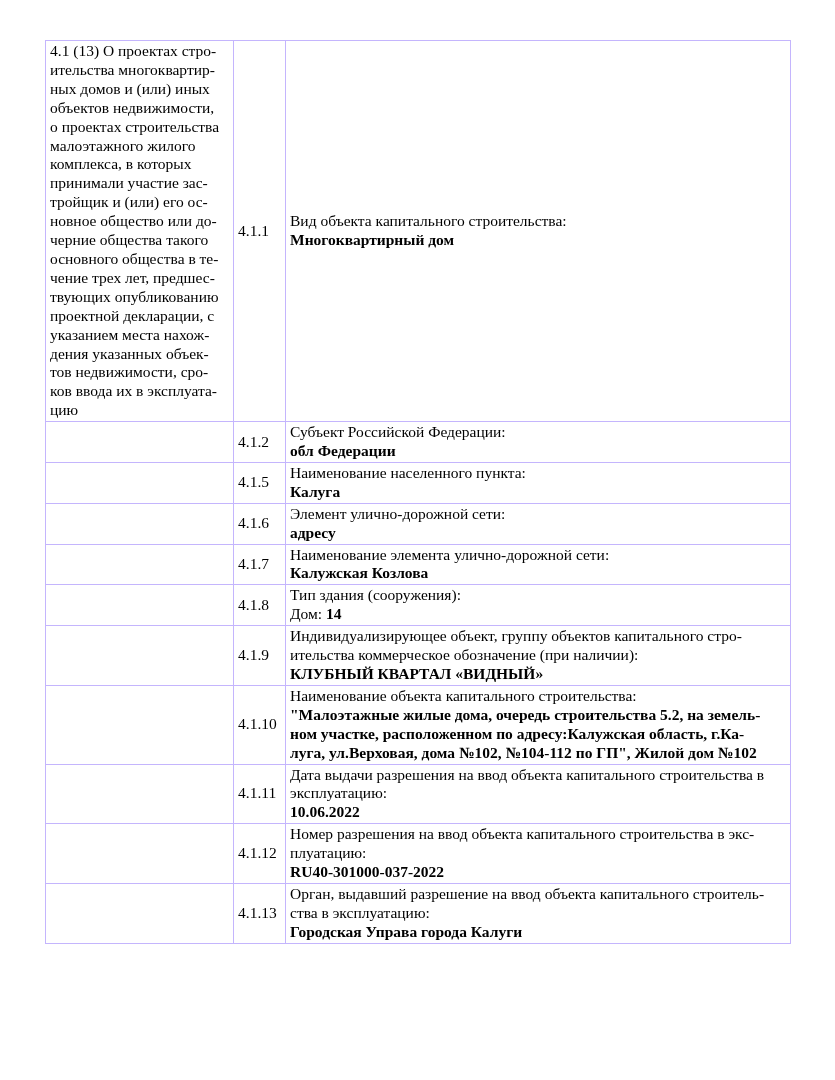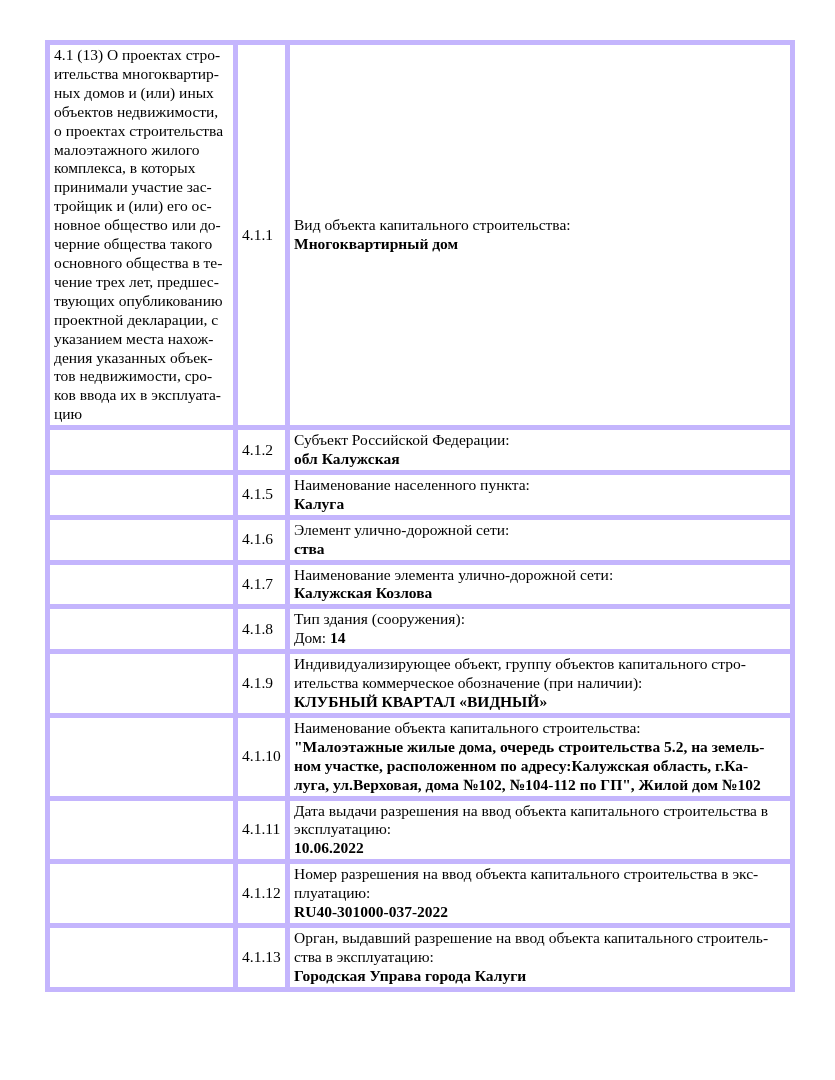--- a/index.html
+++ b/index.html
@@ -16,21 +16,21 @@
   }
   table.decl {
     position: absolute;
     left: 45px;
     top: 40px;
     border-collapse: collapse;
     table-layout: fixed;
     width: 745px;
   }
   table.decl td {
-    border: 5px solid #c4b5fd;
+    border: 1px solid #c4b5fd;
     font-size: 15.5px;
     line-height: 1.22;
     padding: 1px 4px;
     vertical-align: middle;
     overflow: hidden;
   }
   td.note-cell {
     vertical-align: top;
     white-space: pre-line;
     line-height: 1.19;
@@ -94,37 +94,37 @@
       <td class="content-cell">
         <div class="field-label">Вид объекта капитального строительства:</div>
         <div class="value-line"><span class="value-prefix"></span><span class="field-value">Многоквартирный дом</span></div>
       </td>
     </tr>
     <tr>
       <td class="note-cell"></td>
       <td class="num-cell">4.1.2</td>
       <td class="content-cell">
         <div class="field-label">Субъект Российской Федерации:</div>
-        <div class="value-line"><span class="value-prefix"></span><span class="field-value">обл Калужская</span></div>
+        <div class="value-line"><span class="value-prefix"></span><span class="field-value">обл Федерации</span></div>
       </td>
     </tr>
     <tr>
       <td class="note-cell"></td>
       <td class="num-cell">4.1.5</td>
       <td class="content-cell">
         <div class="field-label">Наименование населенного пункта:</div>
         <div class="value-line"><span class="value-prefix"></span><span class="field-value">Калуга</span></div>
       </td>
     </tr>
     <tr>
       <td class="note-cell"></td>
       <td class="num-cell">4.1.6</td>
       <td class="content-cell">
         <div class="field-label">Элемент улично-дорожной сети:</div>
-        <div class="value-line"><span class="value-prefix"></span><span class="field-value">ства</span></div>
+        <div class="value-line"><span class="value-prefix"></span><span class="field-value">адресу</span></div>
       </td>
     </tr>
     <tr>
       <td class="note-cell"></td>
       <td class="num-cell">4.1.7</td>
       <td class="content-cell">
         <div class="field-label">Наименование элемента улично-дорожной сети:</div>
         <div class="value-line"><span class="value-prefix"></span><span class="field-value">Калужская Козлова</span></div>
       </td>
     </tr>

